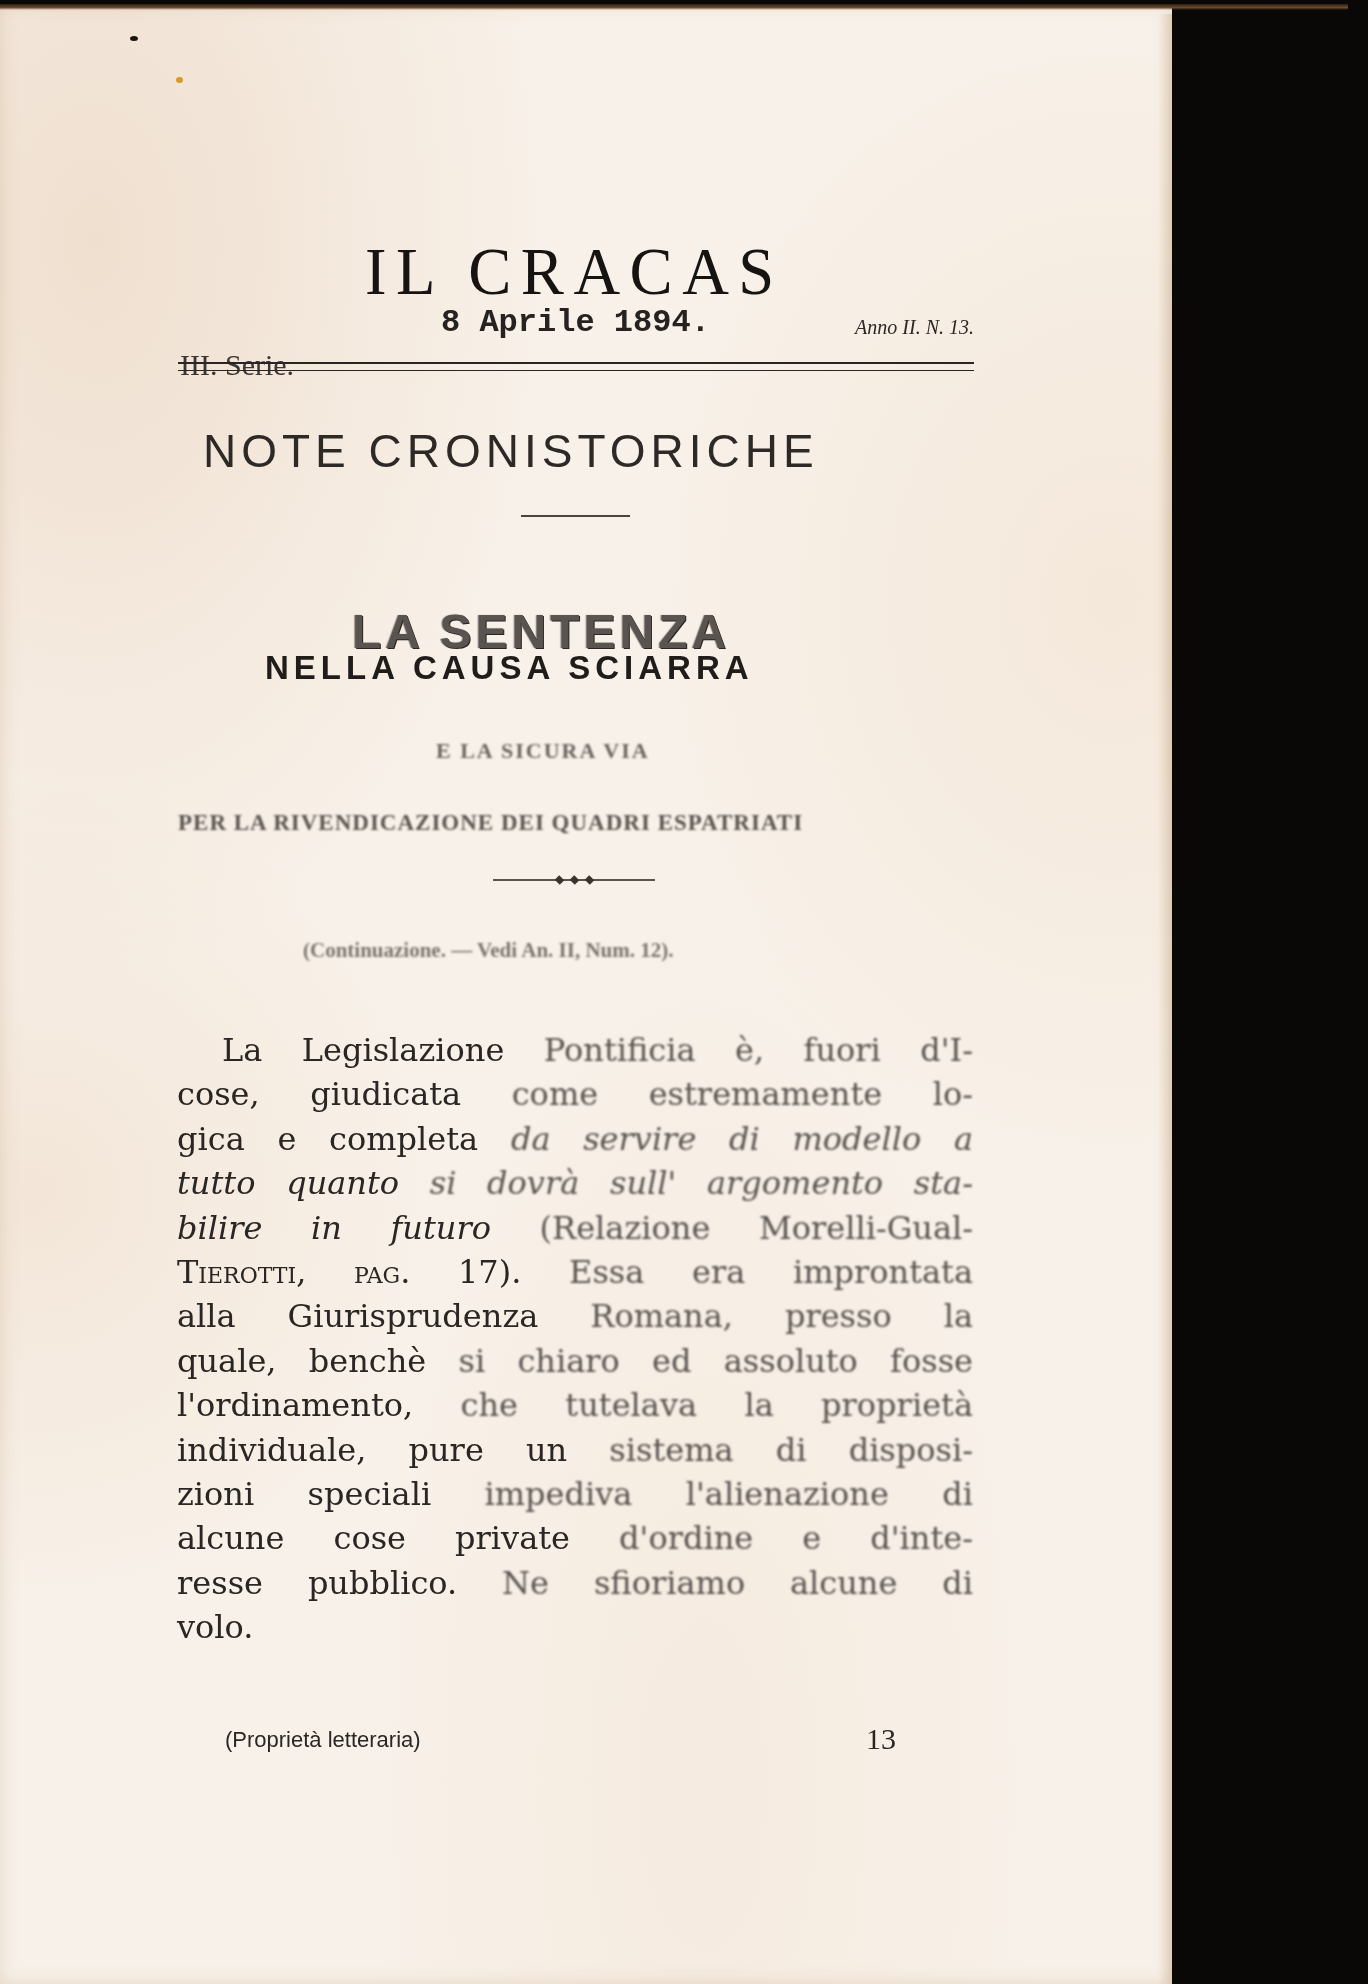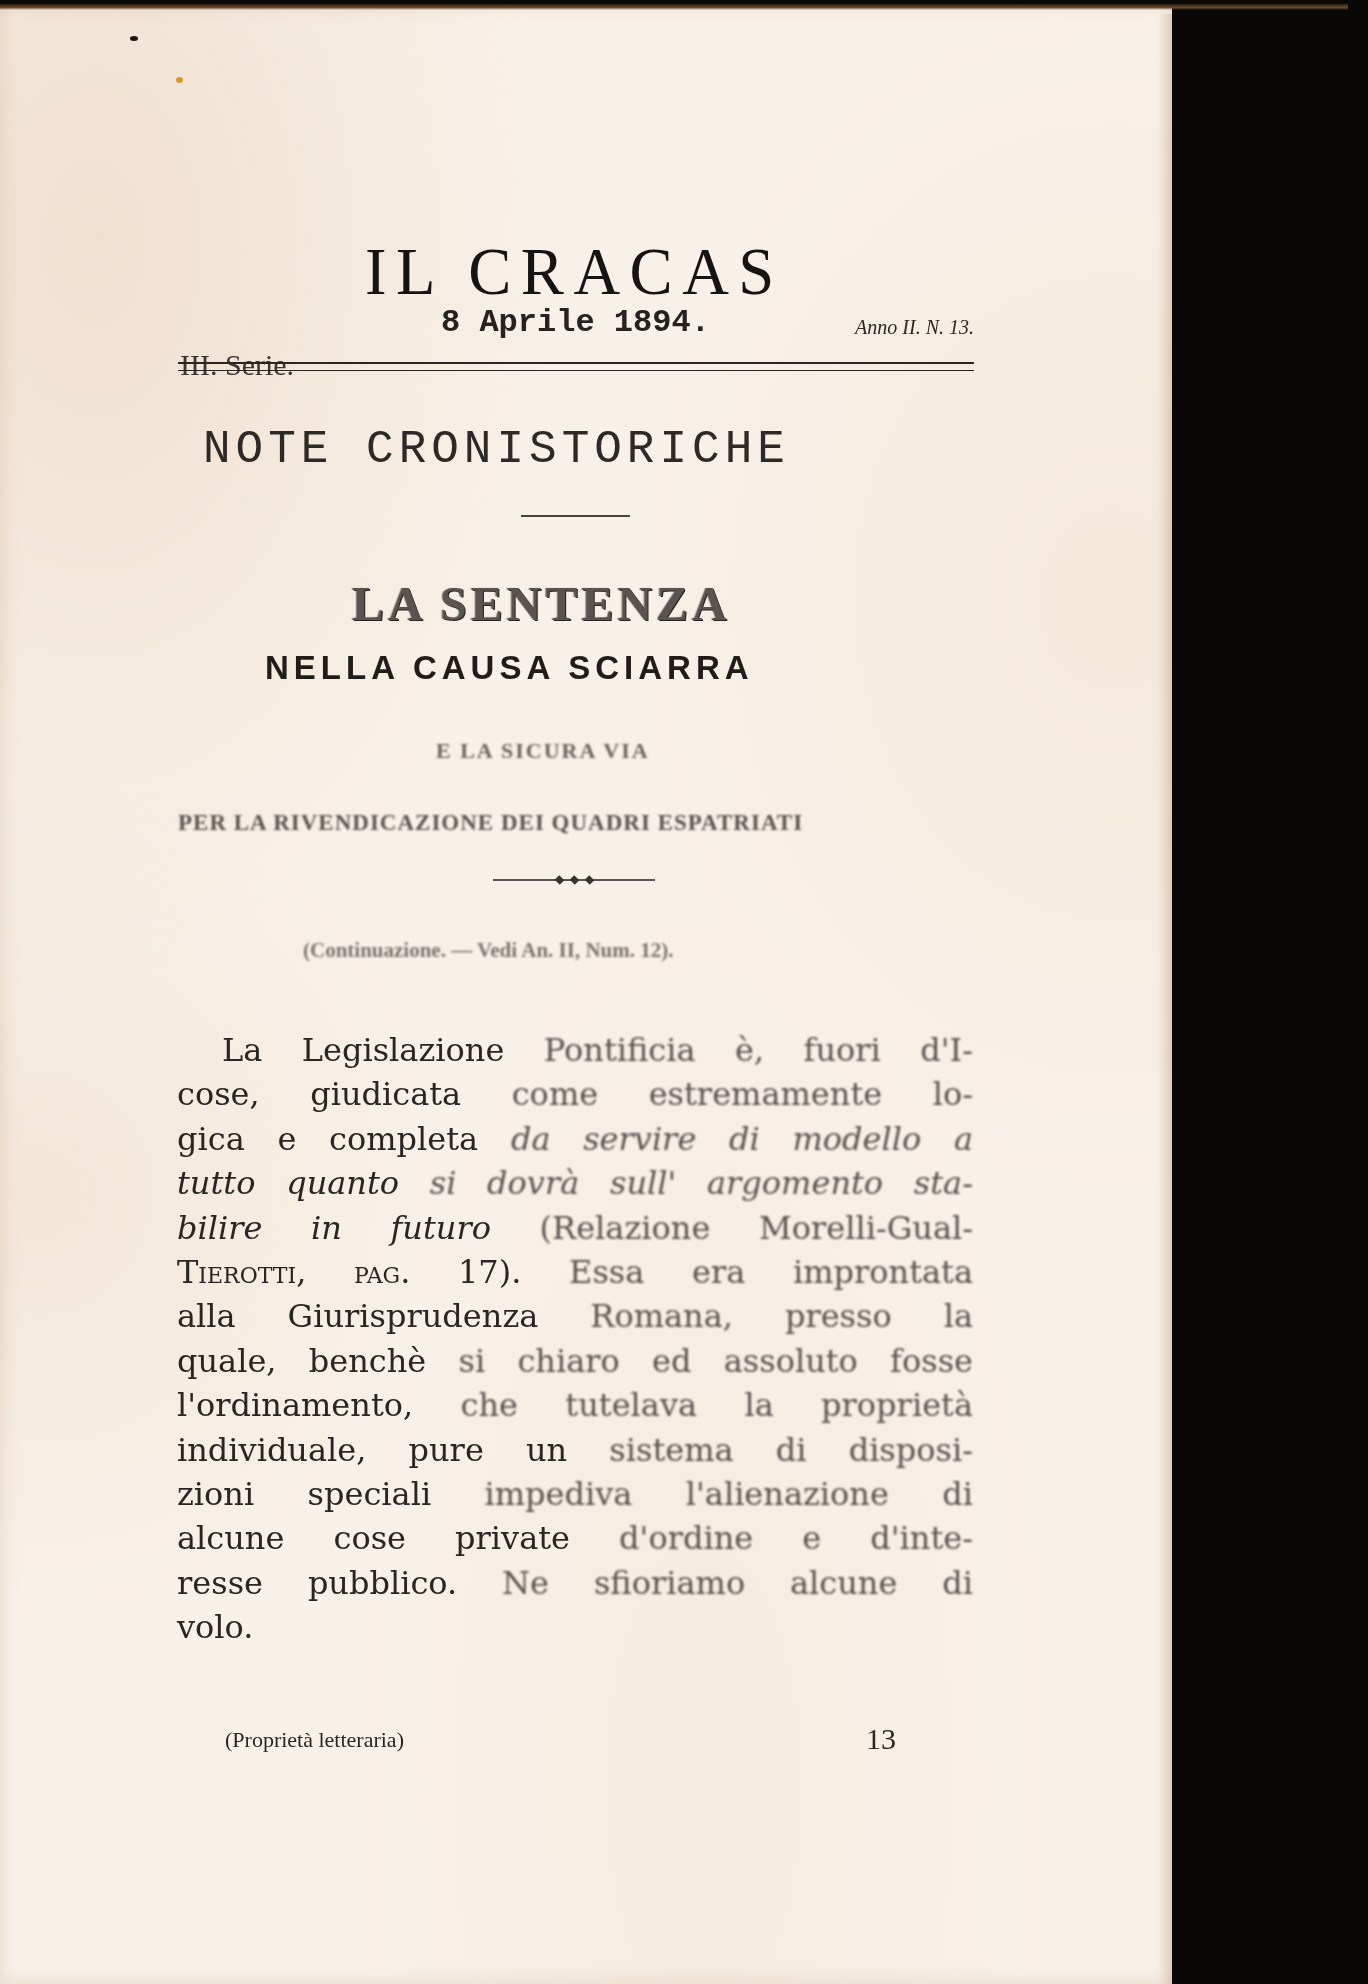--- a/index.html
+++ b/index.html
@@ -53,30 +53,30 @@
     font-family: "Liberation Serif", serif; font-style: italic;
     font-size: 20px; color: #2b2725;
   }
   .rule-double {
     position: absolute; left: 178px; width: 796px; top: 358px; height: 9px;
     border-top: 2px solid #2a2522; border-bottom: 1.5px solid #2a2522;
     box-sizing: border-box;
   }
   .section-title {
     position: absolute; top: 420px; left: 203px;
-    font-family: Liberation Mono, monospace;
+    font-family: Liberation Sans, sans-serif;
     font-size: 46px; letter-spacing: 5px; color: #2d2926;
   }
   .short-rule {
     position: absolute; top: 511px; left: 521px; width: 109px; height: 2px;
     background: #4a4440;
   }
   .headline-1 {
-    position: absolute; top: 572px; left: 352px;
-    font-family: Liberation Serif, serif; font-weight: bold;
+    position: absolute; top: 600px; left: 352px;
+    font-family: Liberation Sans, sans-serif; font-weight: bold;
     font-size: 48px; letter-spacing: 4px; color: #5a5450;
     text-shadow: 1px 1px 0 #2a2522, -1px 0 1px rgba(40,36,32,0.5);
   }
   .headline-2 {
     position: absolute; top: 645px; left: 265px;
     font-family: "Liberation Sans", sans-serif; font-weight: bold;
     font-size: 33px; letter-spacing: 5px; color: #1f1c1a;
   }
   .sub-1 {
     position: absolute; top: 734px; left: 436px;
@@ -114,21 +114,21 @@
     display: block; height: 44.4px; white-space: nowrap;
     text-align: justify; text-align-last: justify;
   }
   .body .line.first { text-indent: 45px; }
   .body .line.last { text-align-last: left; }
   .blurry { filter: blur(1.1px); color: #5a5450; }
   .it { font-style: italic; }
   .sc { font-variant: small-caps; }
   .footer-left {
     position: absolute; top: 1723px; left: 225px;
-    font-family: Liberation Serif, serif; font-size: 22px; color: #2a2624; text-align: center;
+    font-family: Liberation Sans, sans-serif; font-size: 22px; color: #2a2624; text-align: center;
   }
   .footer-right {
     position: absolute; top: 1718px; left: 866px;
     font-family: "Liberation Serif", serif; font-size: 30px; color: #2a2624;
   }
 </style>
 </head>
 <body>
 
 <div class="page">

